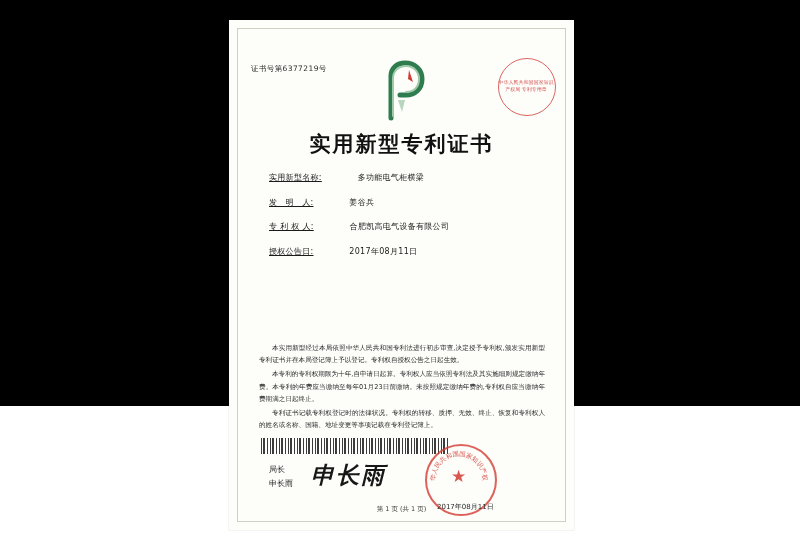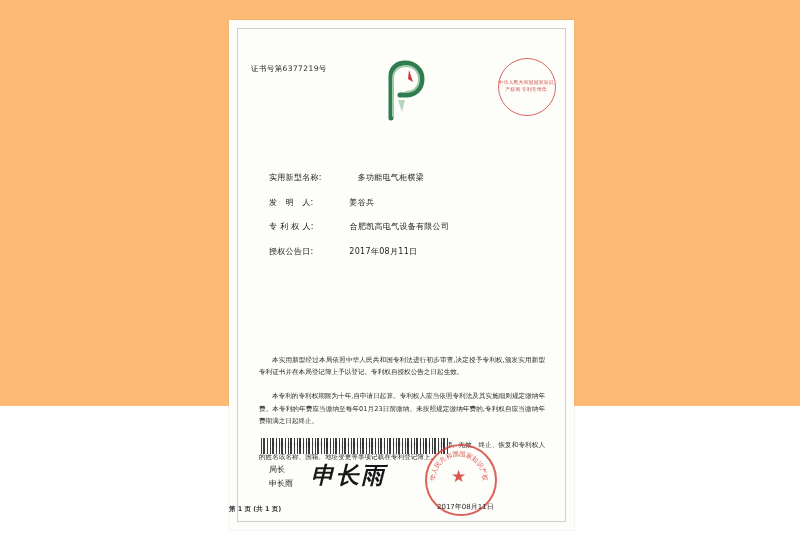--- a/index.html
+++ b/index.html
@@ -10,21 +10,21 @@
   body {
     width: 800px;
     height: 548px;
     font-family: "Liberation Sans", sans-serif;
     overflow: hidden;
   }
   #page {
     position: relative;
     width: 800px;
     height: 406px;
-    background: #fdba74;
+    background: #000000;
   }
   
   .certificate {
     position: absolute;
     left: 229px;
     top: 20px;
     width: 345px;
     height: 510px;
     background: #fdfdfa;
     box-shadow: 0 0 1px rgba(0,0,0,0.25);
@@ -113,36 +113,36 @@
     width: 270px;
   }
   .field-row {
     font-family: "DejaVu Sans", sans-serif;
     font-size: 8px;
     color: #1b1b1b;
     margin-bottom: 13.5px;
     white-space: nowrap;
     letter-spacing: 0.3px;
   }
-  .field-label { display: inline; }
+  .field-label { display: inline; text-decoration: underline; }
   .field-value { display: inline; margin-left: 33px; }
   
   .body-text {
     position: absolute;
     left: 30px;
     top: 322px;
     width: 286px;
     font-family: "DejaVu Sans", sans-serif;
     font-size: 6.6px;
     line-height: 1.85;
     color: #2a2a2a;
     text-align: justify;
   }
   .body-text p {
-    margin: 12px 0 2px 0;
+    margin: 0 0 2px 0;
     text-indent: 13px;
   }
   
   .barcode {
     position: absolute;
     left: 32px;
     top: 418px;
     width: 188px;
     height: 16px;
     background:
@@ -219,25 +219,24 @@
     font-family: "DejaVu Sans", sans-serif;
     font-size: 7px;
     color: #2a2a2a;
   }
   
   .page-indicator {
     position: absolute;
     left: 0;
     right: 0;
     bottom: 16px;
-    text-align: left;
+    text-align: center;
     font-family: "DejaVu Sans", sans-serif;
     font-size: 6.5px;
     color: #3a3a3a;
-    font-weight: bold;
   }
 </style>
 </head>
 <body>
 
 <div id="page">
 
   <div class="certificate">
     <div class="cert-border"></div>
     <div class="cert-inner">
@@ -251,20 +250,21 @@
           <path d="M28 10 L32 22 L27 19 Z" fill="#cf3b36"></path>
           <path d="M17 40 L24 40 L21 52 Z" fill="#7fb58f" opacity="0.55"></path>
         </svg>
       </div>
 
       <div class="seal-top">
         <div class="ring"></div>
         <div class="seal-text">中华人民共和国国家知识产权局 专利专用章</div>
       </div>
 
+      <div class="main-title">实用新型专利证书</div>
 
       <div class="fields">
         <div class="field-row">
           <span class="field-label">实用新型名称:</span>
           <span class="field-value">多功能电气柜横梁</span>
         </div>
         <div class="field-row">
           <span class="field-label">发　明　人:</span>
           <span class="field-value">姜谷兵</span>
         </div>

